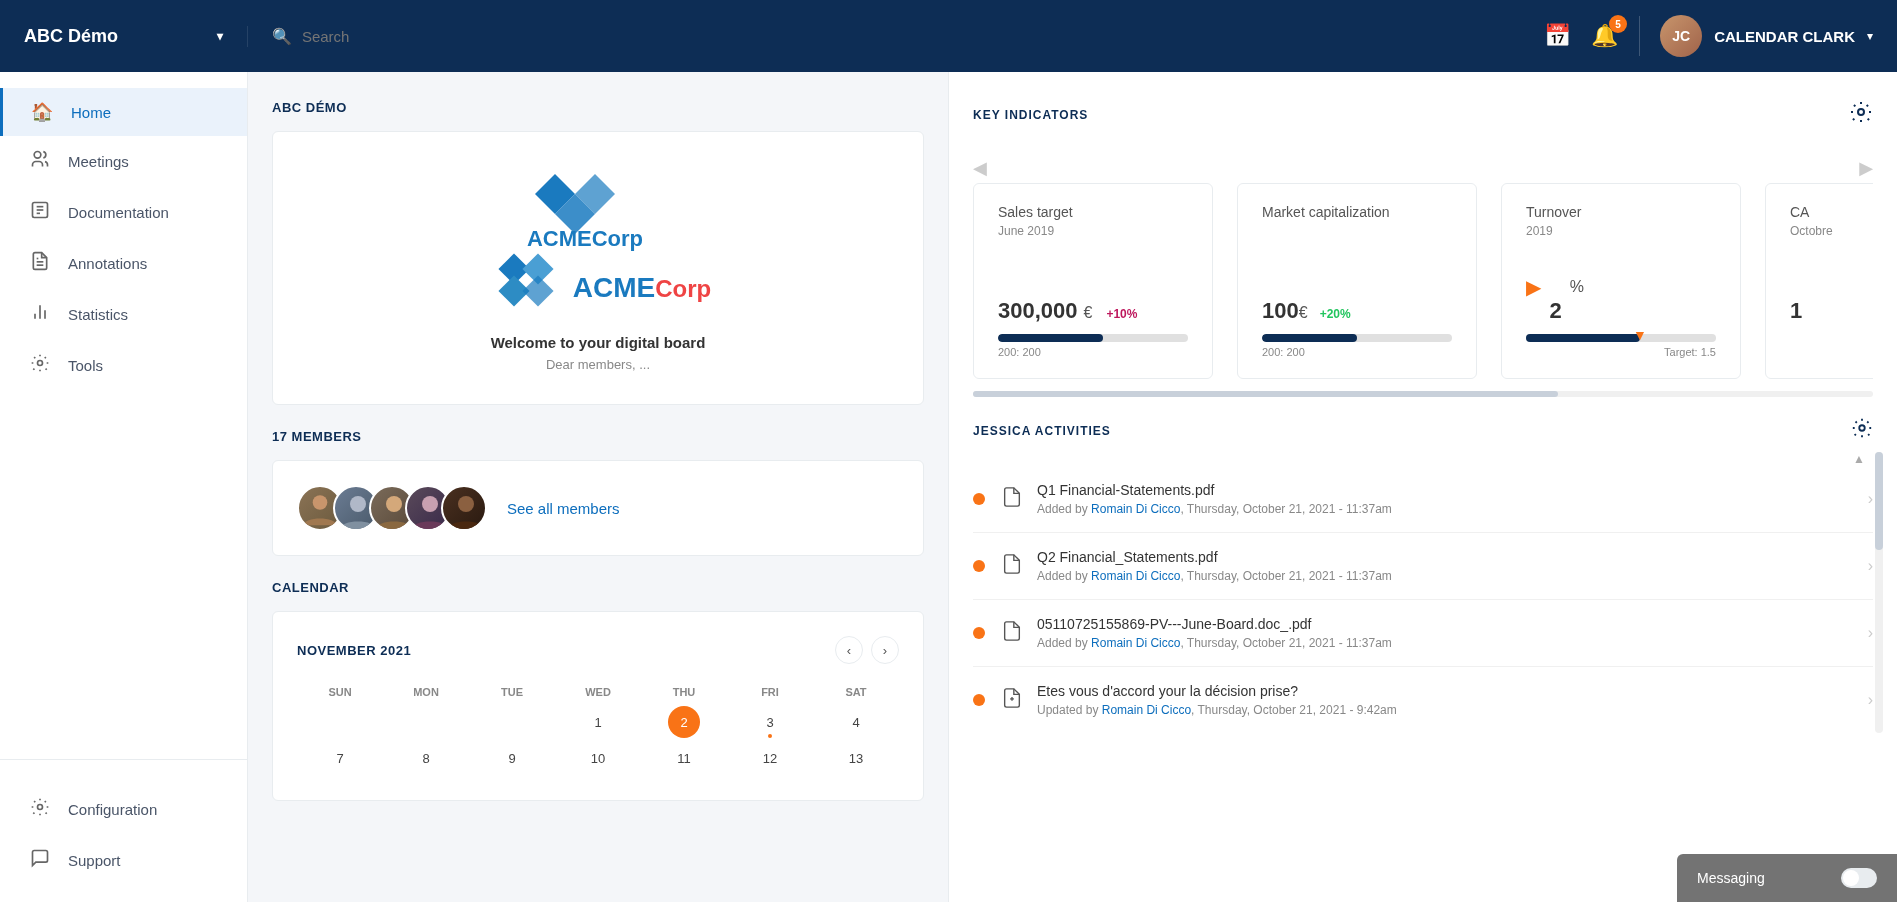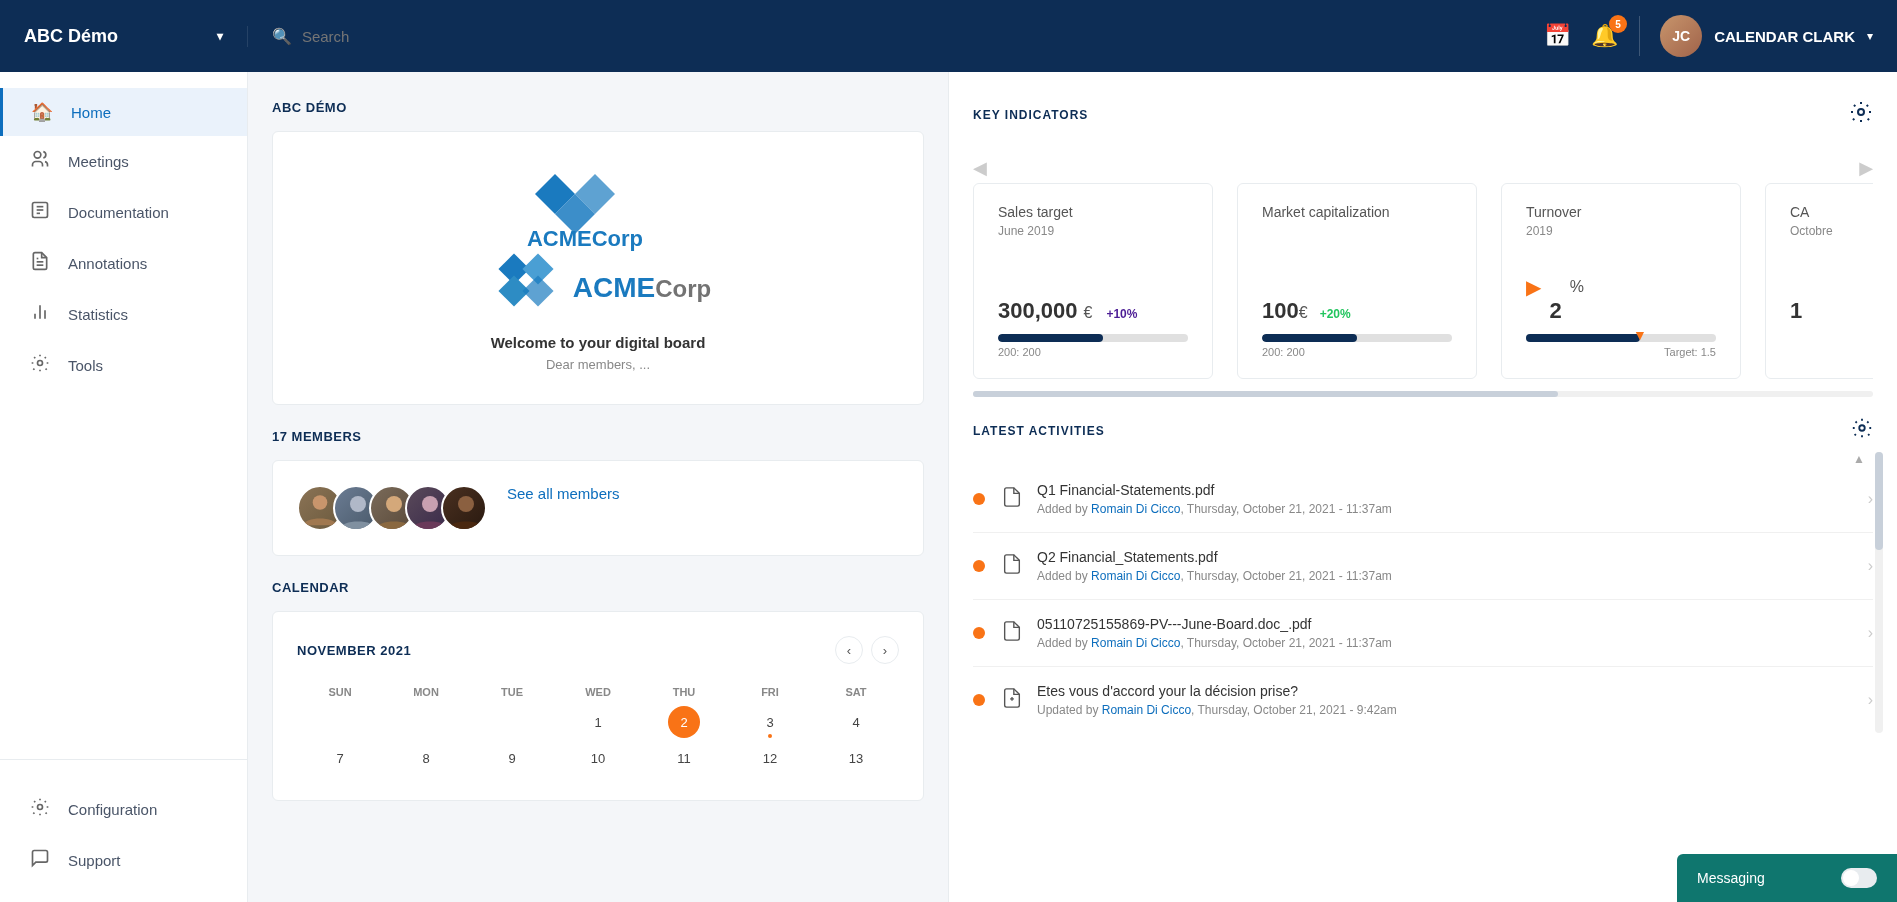--- a/index.html
+++ b/index.html
@@ -80,21 +80,21 @@
     .acme-logo-container { margin-bottom: 16px; }
     
     .welcome-text { font-size: 15px; font-weight: 600; color: #333; margin-bottom: 6px; }
     .welcome-sub { font-size: 13px; color: #888; }
 
     
     .members-card {
       background: white; border-radius: 6px; border: 1px solid #e8ecef;
       padding: 24px; margin-bottom: 24px;
     }
-    .members-content { display: flex; gap: 20px; }
+    .members-content { display: flex; align-items: center; gap: 20px; }
     .member-avatars { display: flex; }
     .member-avatar {
       width: 46px; height: 46px; border-radius: 50%;
       border: 2px solid white; margin-left: -10px; overflow: hidden;
       background: #ccc;
     }
     .member-avatar:first-child { margin-left: 0; }
     .see-all-members { color: #0d6ebd; font-size: 15px; font-weight: 500; cursor: pointer; }
 
     
@@ -178,21 +178,21 @@
     .activity-file-icon { color: #666; font-size: 18px; margin-right: 14px; flex-shrink: 0; }
     .activity-content { flex: 1; min-width: 0; }
     .activity-title { font-size: 14px; font-weight: 500; color: #333; margin-bottom: 4px; }
     .activity-meta { font-size: 12px; color: #888; }
     .activity-meta span { color: #0d6ebd; }
     .activity-chevron { color: #ccc; font-size: 16px; margin-left: 12px; }
 
     
     .messaging-widget {
       position: fixed; bottom: 0; right: 0;
-      background: #0f766e; color: white;
+      background: #737373; color: white;
       padding: 14px 20px; display: flex; align-items: center; gap: 16px;
       border-radius: 6px 0 0 0; min-width: 220px;
     }
     .messaging-label { font-size: 14px; font-weight: 500; }
     .messaging-toggle {
       width: 36px; height: 20px; background: #e8ecef; border-radius: 10px;
       position: relative; cursor: pointer; margin-left: auto;
     }
     .messaging-toggle-knob {
       position: absolute; left: 2px; top: 2px;
@@ -327,21 +327,21 @@
         
         <div style="display:flex; align-items:center; gap:8px;">
           <div style="position:relative; width:80px; height:60px;">
 
             <div style="position:absolute; top:0; left:18px; width:22px; height:22px; background:#1a7abf; transform:rotate(45deg);"></div>
             <div style="position:absolute; top:0; left:42px; width:22px; height:22px; background:#4a9fd4; transform:rotate(45deg);"></div>
             <div style="position:absolute; top:22px; left:18px; width:22px; height:22px; background:#2d8cc4; transform:rotate(45deg);"></div>
             <div style="position:absolute; top:22px; left:42px; width:22px; height:22px; background:#1a7abf; transform:rotate(45deg); opacity:0.7;"></div>
           </div>
           <div style="font-size:28px; font-weight:700; color:#1a7abf; line-height:1;">
-            <span style="font-size:28px;">ACME</span><span style="font-size:24px; color:#737373;">Corp</span>
+            <span style="font-size:28px;">ACME</span><span style="font-size:24px; color:#ef4444;">Corp</span>
           </div>
         </div>
       </div>
       <div class="welcome-text">Welcome to your digital board</div>
       <div class="welcome-sub">Dear members, ...</div>
     </div>
 
     <div class="section-title">17 MEMBERS</div>
     <div class="members-card">
       <div class="members-content">
@@ -447,21 +447,21 @@
     </div>
 
     <div style="display:flex; gap:12px; overflow-x:hidden; margin-bottom:12px;">
 
       <div class="indicator-card">
         <div class="indicator-title">Sales target</div>
         <div class="indicator-date">June 2019</div>
         <div style="display:flex; align-items:baseline; gap:6px;">
           <span class="indicator-value">300,000</span>
           <span style="font-size:16px; color:#555;">€</span>
-          <span class="indicator-badge" style="color:#4c1d95;">+10%</span>
+          <span class="indicator-badge" style="color:#be185d;">+10%</span>
         </div>
         <div class="progress-bar-container">
           <div class="progress-bar-bg">
             <div class="progress-bar-fill" style="width:55%;"></div>
           </div>
           <div class="progress-labels">
             <span>200: 200</span>
           </div>
         </div>
       </div>
@@ -511,21 +511,21 @@
 
     </div>
 
     <div style="margin-bottom:20px; display:flex; align-items:center;">
       <div style="flex:1; height:6px; background:#f0f0f0; border-radius:3px; position:relative; cursor:pointer;">
         <div style="height:100%; width:65%; background:#c8d0da; border-radius:3px;"></div>
       </div>
     </div>
 
     <div class="activities-header">
-      <span class="section-label">LATEST ACTIVITIES</span>
+      <span class="section-label">JESSICA ACTIVITIES</span>
       <span class="settings-icon-btn">
         <svg width="22" height="22" viewBox="0 0 24 24" fill="none" stroke="#0d2d55" stroke-width="2">
             <circle cx="12" cy="12" r="3"></circle>
             <path d="M19.07 4.93l-1.41 1.41M5.34 18.66l-1.41 1.41M12 2v2M12 20v2M4.93 4.93l1.41 1.41M18.66 18.66l1.41 1.41M2 12h2M20 12h2"></path>
           </svg>
       </span>
     </div>
 
     <div style="position:relative;">
       <div style="position:absolute; right:-10px; top:0; bottom:0; width:8px; background:#f0f0f0; border-radius:4px;">

